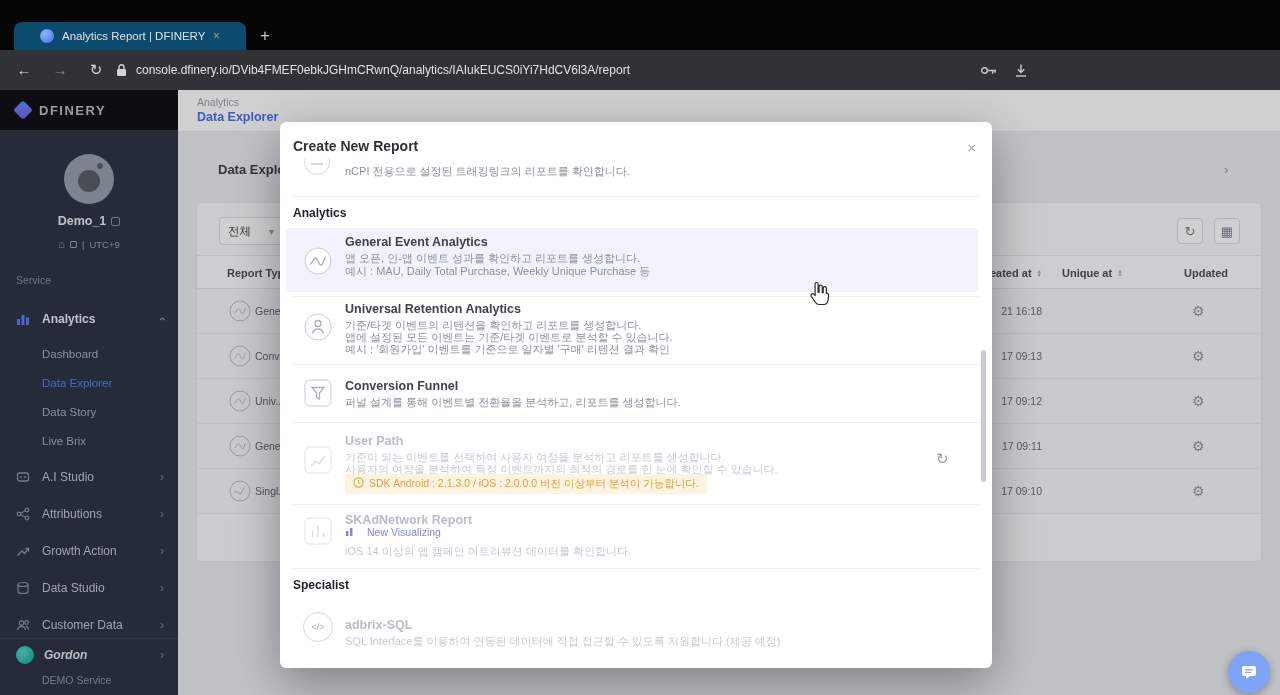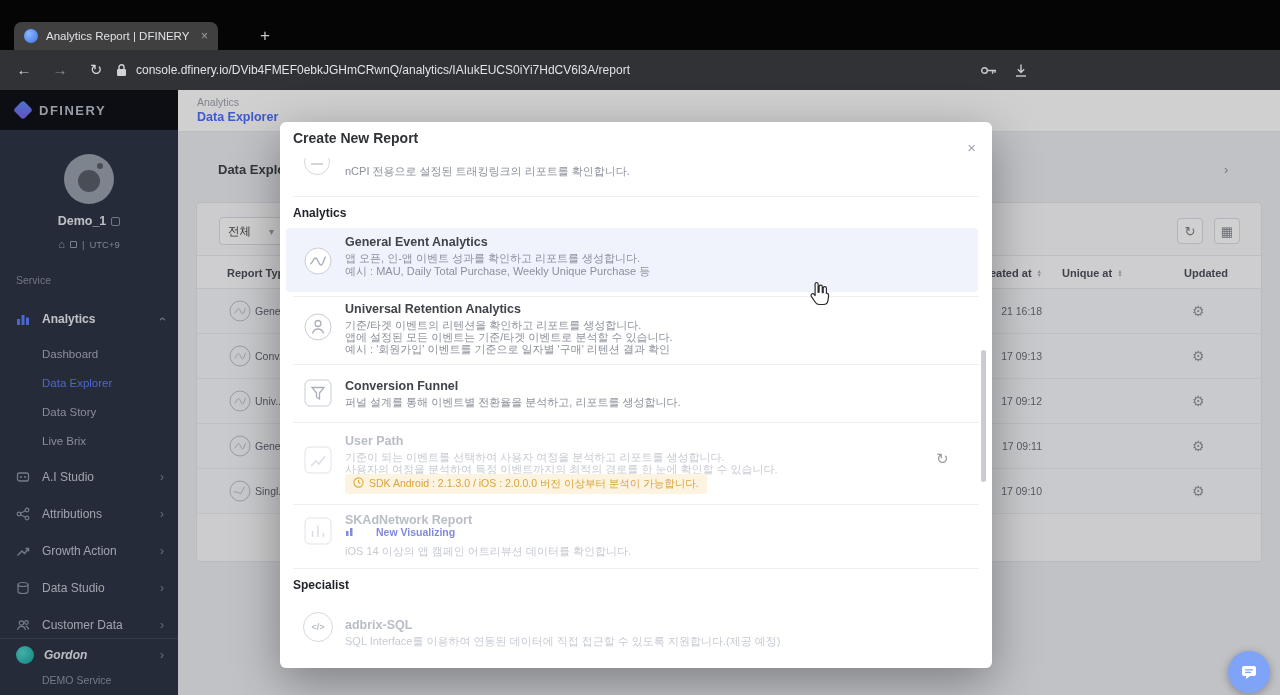--- a/index.html
+++ b/index.html
@@ -2,21 +2,21 @@
 <html><head>
 <meta charset="utf-8">
 <style>
   * { margin:0; padding:0; box-sizing:border-box; }
   html,body { width:1280px; height:695px; }
   body { font-family:"Liberation Sans","DejaVu Sans",sans-serif; }
   .stage { position:relative; width:1280px; height:695px; overflow:hidden; background:#050506; }
 
   
   .frame { position:absolute; left:0; top:0; width:1280px; height:50px; background:#050506; }
-  .tab { position:absolute; left:14px; top:22px; width:204px; height:28px; background:#404040; border-radius:8px 8px 0 0; display:flex; align-items:center; padding:0 10px; }
+  .tab { position:absolute; left:14px; top:22px; width:232px; height:28px; background:#0c4a6e; border-radius:8px 8px 0 0; display:flex; align-items:center; padding:0 26px; }
   .favicon { width:14px; height:14px; border-radius:50%; background:radial-gradient(circle at 35% 35%, #8ab6ff, #3f72e8); flex:none; }
   .tab-title { margin-left:8px; font-size:11.5px; color:#dfe1e5; white-space:nowrap; overflow:hidden; flex:1; }
   .tab-close { color:#9aa0a6; font-size:12px; margin-left:6px; cursor:pointer; }
   .new-tab { position:absolute; left:260px; top:26px; color:#c4c7c5; font-size:17px; line-height:20px; cursor:pointer; }
 
   .navbar { position:absolute; left:0; top:50px; width:1280px; height:40px; background:#303236; }
   .nav-ico { position:absolute; top:0; height:40px; line-height:40px; font-size:15px; color:#d2d5da; text-align:center; width:24px; cursor:pointer; }
   .lockwrap { position:absolute; left:116px; top:13px; }
   .url { position:absolute; left:136px; top:0; height:40px; line-height:40px; font-size:12px; color:#dfe2e6; white-space:nowrap; }
   .nav-right { position:absolute; top:13px; }
@@ -67,33 +67,33 @@
   .sort { display:inline-flex; flex-direction:column; margin-left:5px; font-size:5.5px; line-height:4.5px; color:#aab0b8; }
   .trow { position:absolute; left:0; width:100%; height:45px; border-bottom:1px solid #ececef; background:#f7f8fa; cursor:pointer; }
   .row-ico { position:absolute; left:32px; top:11px; }
   .row-name { position:absolute; left:58px; top:16px; font-size:10.5px; color:#5f6470; white-space:nowrap; }
   .row-date { position:absolute; left:690px; top:16px; width:155px; text-align:right; font-size:10.5px; color:#666c76; }
   .row-gear { position:absolute; left:995px; top:14px; font-size:14px; color:#8f959e; cursor:pointer; }
 
   
   .backdrop { position:absolute; left:0; top:90px; width:1280px; height:605px; background:rgba(18,20,26,0.20); z-index:10; }
   .modal { position:absolute; left:280px; top:122px; width:712px; height:546px; background:#fff; border-radius:6px; box-shadow:0 14px 48px rgba(0,0,0,0.35); z-index:20; overflow:hidden; }
-  .m-title { position:absolute; left:13px; top:8px; font-size:14px; font-weight:bold; color:#2f3237; }
+  .m-title { position:absolute; left:13px; top:16px; font-size:14px; font-weight:bold; color:#2f3237; }
   .m-close { position:absolute; right:16px; top:17px; color:#a0a5ad; font-size:15px; cursor:pointer; }
   .hr { position:absolute; left:13px; right:13px; height:1px; background:#eceef1; }
   .m-sec { position:absolute; left:13px; font-size:12px; font-weight:bold; color:#1f2228; }
   .m-icon { position:absolute; left:23px; }
   .m-title-row { position:absolute; left:65px; font-size:12.5px; font-weight:bold; color:#3f434a; white-space:nowrap; }
   .m-title-row.dis { color:#b9bdc6; }
   .m-desc { position:absolute; left:65px; font-size:11px; color:#8b909a; white-space:nowrap; }
   .m-desc.dis { color:#c6cad2; }
   .hl { position:absolute; left:6px; top:106px; width:692px; height:64px; background:#f0f3fc; border-radius:4px; }
   .sdk-notice { position:absolute; left:65px; top:352px; display:inline-flex; align-items:flex-start; gap:5px; background:#fcf4e0; color:#d9a43f; font-size:10.5px; padding:3px 8px; border-radius:3px; white-space:nowrap; }
   .sync { position:absolute; left:656px; top:328px; font-size:15px; color:#9aa0a6; cursor:pointer; }
-  .nv-badge { position:absolute; left:65px; top:404px; display:inline-flex; align-items:center; gap:21px; color:#8089de; font-size:10.5px; font-weight:bold; }
+  .nv-badge { position:absolute; left:65px; top:404px; display:inline-flex; align-items:center; gap:12px; color:#8089de; font-size:10.5px; font-weight:normal; }
   .scroll-thumb { position:absolute; right:6px; top:228px; width:5px; height:132px; background:#c9ccd2; border-radius:3px; cursor:pointer; }
   .partial-ico { position:absolute; left:23px; top:36px; width:28px; height:20px; overflow:hidden; }
   .sql-ico { position:absolute; left:23px; top:490px; width:30px; height:30px; border:1px solid #d4d8de; border-radius:50%; display:flex; align-items:center; justify-content:center; color:#b9bec8; font-size:9px; font-weight:bold; }
 
   
   .webcam { position:absolute; left:1053px; top:0; width:227px; height:128px; z-index:30; background:#fff; }
   .video { position:relative; width:227px; height:120px; background:linear-gradient(100deg,#0b8f96 0%,#14aaa2 35%,#2cc49f 65%,#7cdb83 100%); overflow:hidden; }
   .cam-brand { position:absolute; left:8px; top:8px; display:flex; align-items:center; gap:4px; }
   .cam-diamond { width:8px; height:8px; background:#fff; transform:rotate(45deg); border-radius:2px; }
   .cam-brand-text { color:#fff; font-size:7px; font-weight:bold; letter-spacing:0.5px; }

